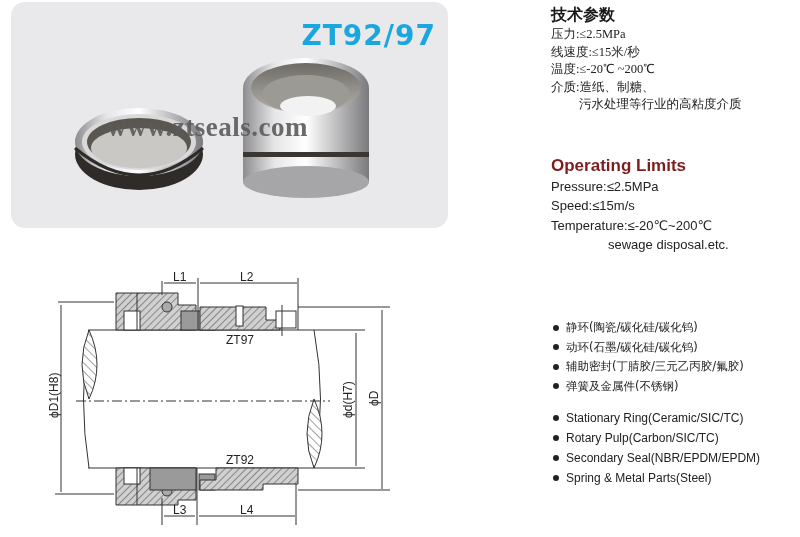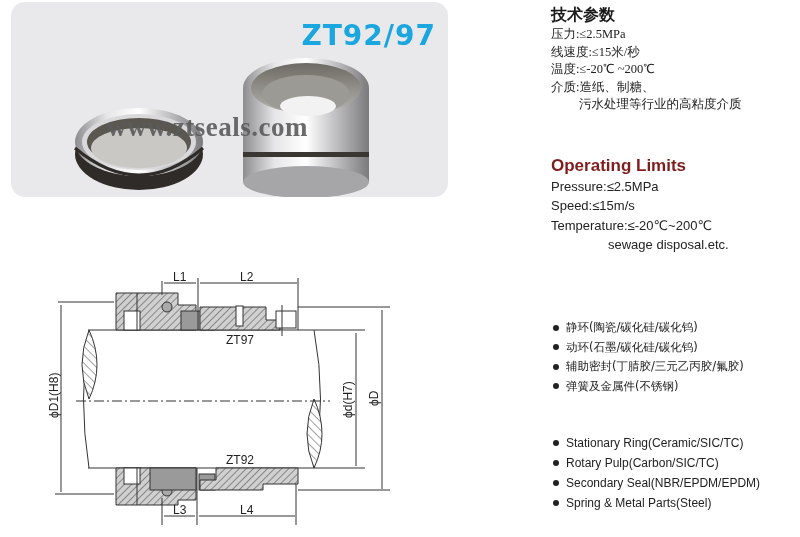--- a/index.html
+++ b/index.html
@@ -1,38 +1,38 @@
 <!DOCTYPE html>
 <html><head>
 <meta charset="utf-8">
 <style>
   html, body { margin:0; padding:0; background:#ffffff; }
   body { width:800px; height:537px; position:relative; overflow:hidden;
          font-family:"Liberation Sans", "DejaVu Sans", sans-serif; color:#222; }
-  .photo-panel { position:absolute; left:11px; top:2px; width:437px; height:195px;
+  .photo-panel { position:absolute; left:11px; top:2px; width:437px; height:226px;
                  background:#e9e9eb; border-radius:14px; overflow:hidden; }
   .model-title { position:absolute; right:12px; top:17px; font-size:28px; font-weight:bold;
                  color:#1aa6df; letter-spacing:1px; font-family:"DejaVu Sans", sans-serif; }
   .watermark { position:absolute; left:96px; top:110px; font-family:"Liberation Serif", serif;
                font-weight:bold; font-size:27px; color:#5b5b5b; opacity:0.9; letter-spacing:0.5px; }
   .photo-svg { position:absolute; left:0; top:0; }
   .diagram { position:absolute; left:0; top:260px; width:420px; height:277px; }
   .specs { position:absolute; left:551px; }
   .cn-specs { top:4px; font-size:12.5px; line-height:17.5px; font-family:Liberation Serif, serif; color:#222; }
   .cn-title { font-size:16px; font-weight:bold; line-height:22px; color:#1a1a1a; }
   .en-specs { top:155px; font-size:13px; line-height:19.3px; color:#222; }
   .en-title { font-size:17px; font-weight:bold; line-height:22px; color:#7f1d1d; }
   .indent-cn { padding-left:28px; }
   .indent-en { padding-left:57px; }
   .bullets { position:absolute; left:553px; margin:0; padding:0; list-style:none; color:#222; }
   .bullets li { position:relative; padding-left:13px; }
   .bullets li::before { content:""; position:absolute; left:0; top:50%; width:6px; height:6px;
                         margin-top:-3px; border-radius:50%; background:#222; }
   .cn-bullets { top:318px; font-size:11.5px; line-height:19.5px; font-family:"DejaVu Sans", sans-serif; }
-  .en-bullets { top:408px; font-size:12px; line-height:20px;margin-top:25px; }
+  .en-bullets { top:408px; font-size:12px; line-height:20px; }
 </style>
 </head>
 <body>
 
 <div class="photo-panel">
   <svg class="photo-svg" width="437" height="253">
     <defs>
       <linearGradient id="metal" x1="0" y1="0" x2="1" y2="0">
         <stop offset="0" stop-color="#8d8d8f"></stop>
         <stop offset="0.25" stop-color="#e6e6e8"></stop>

